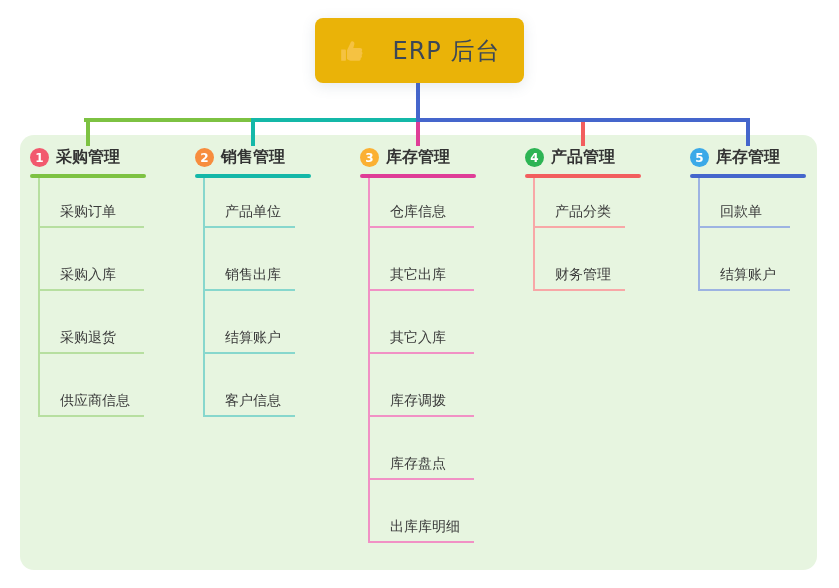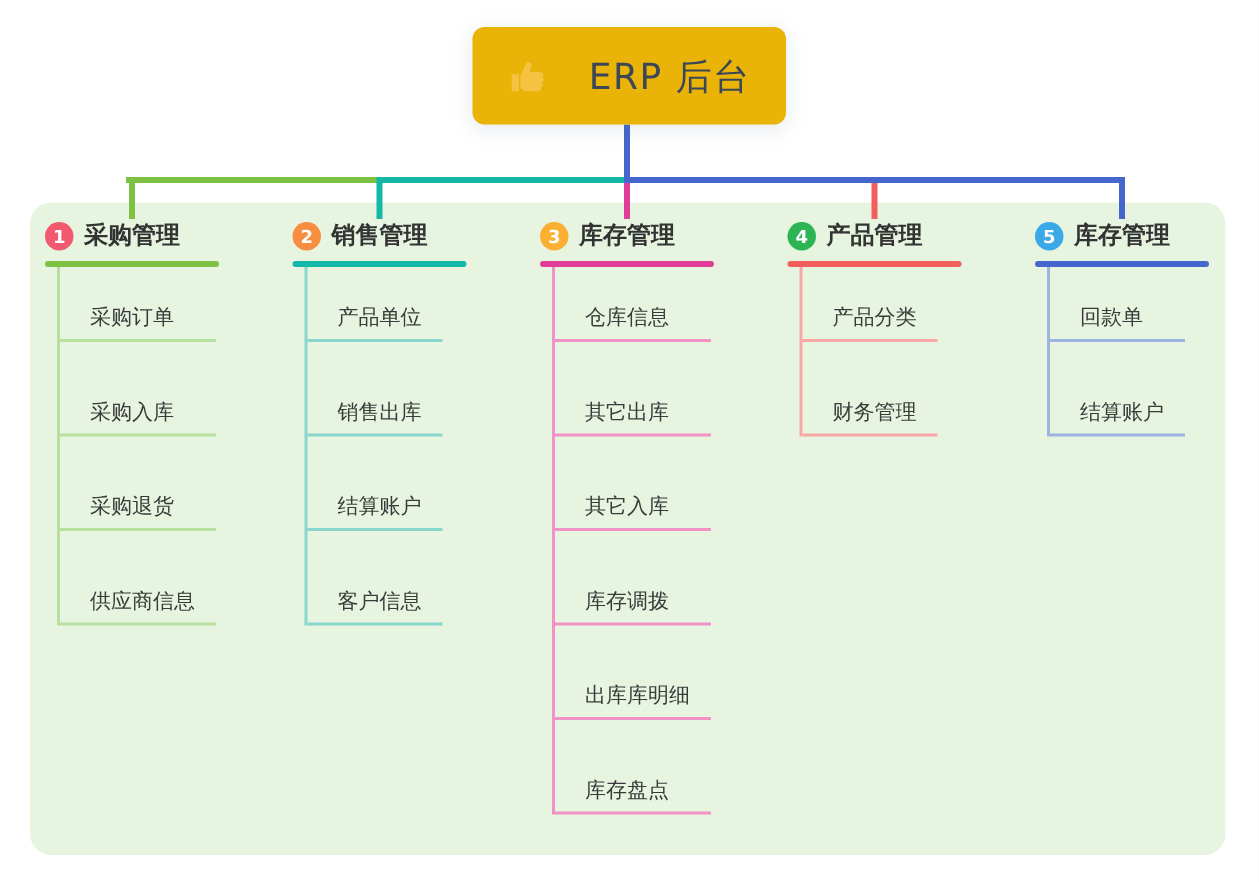--- a/index.html
+++ b/index.html
@@ -133,24 +133,24 @@
           <div class="child-row">
     <span class="child-label">其它出库</span>
   </div>
           <div class="child-row">
     <span class="child-label">其它入库</span>
   </div>
           <div class="child-row">
     <span class="child-label">库存调拨</span>
   </div>
           <div class="child-row">
-    <span class="child-label">出库库明细</span>
+    <span class="child-label">库存盘点</span>
   </div>
           <div class="child-row">
-    <span class="child-label">库存盘点</span>
+    <span class="child-label">出库库明细</span>
   </div>
         </div>
   </div>
       <div class="branch" style="left: 525px; --accent: #f25e5e; --light: #f8a7a7; --badge: #2db454;">
     <div class="branch-header">
       <span class="badge">4</span>
       <span class="branch-label">产品管理</span>
     </div>
     <div class="branch-underline"></div>
     <div class="branch-children" style="left: 8px;">

